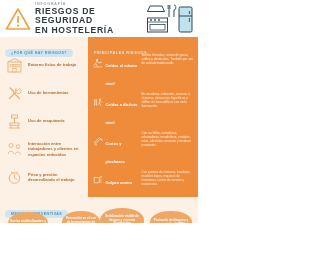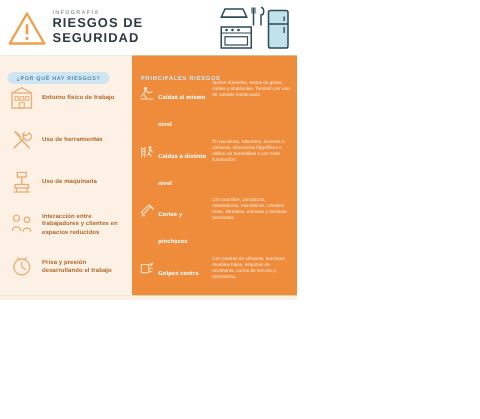--- a/index.html
+++ b/index.html
@@ -2,21 +2,21 @@
 <html><head>
 <meta charset="utf-8">
 <style>
   html,body{margin:0;padding:0;}
   body{
     width:198px;height:279px;overflow:hidden;
     font-family:"Liberation Sans","DejaVu Sans",sans-serif;
     background:#ffffff;
     -webkit-font-smoothing:antialiased;
   }
-  .page{position:relative;width:198px;height:200px;background:#86efac;overflow:hidden;}
+  .page{position:relative;width:198px;height:223px;background:#86efac;overflow:hidden;}
 
   
   .header{
     position:absolute;left:0;top:0;width:198px;height:37px;
     background:#ffffff;display:flex;align-items:center;
   }
   .warn-ico{
     margin-left:5px;width:26px;height:24px;flex:0 0 26px;
     display:flex;align-items:center;justify-content:center;
   }
@@ -123,20 +123,21 @@
     <div class="warn-ico">
       <svg viewBox="0 0 26 24" width="26" height="24">
         <path d="M13 2 L24.5 22 L1.5 22 Z" fill="none" stroke="#f0a04b" stroke-width="1.6" stroke-linejoin="round"></path>
         <rect x="12.1" y="9" width="1.8" height="7" rx=".8" fill="#f0a04b"></rect>
         <circle cx="13" cy="18.6" r="1.1" fill="#f0a04b"></circle>
       </svg>
     </div>
     <div class="head-text">
       <div class="kicker">INFOGRAFÍA</div>
       <div class="title1">RIESGOS DE SEGURIDAD</div>
+      <div class="title2">EN HOSTELERÍA</div>
     </div>
     <div class="kitchen">
       <svg viewBox="0 0 48 32" width="48" height="32">
 
         <path d="M4 3 L16 3 L18.5 8.5 L1.5 8.5 Z" fill="none" stroke="#2e4a57" stroke-width="1"></path>
         <line x1="1.5" y1="8.5" x2="18.5" y2="8.5" stroke="#2e4a57" stroke-width="1"></line>
 
         <line x1="23" y1="2" x2="23" y2="14" stroke="#2e4a57" stroke-width="1"></line>
         <path d="M22 2 L22 6 M24 2 L24 6" stroke="#2e4a57" stroke-width=".7"></path>
         <path d="M28 2 C30.4 2 30.4 7 28 7 L28 14" fill="none" stroke="#2e4a57" stroke-width="1"></path>

